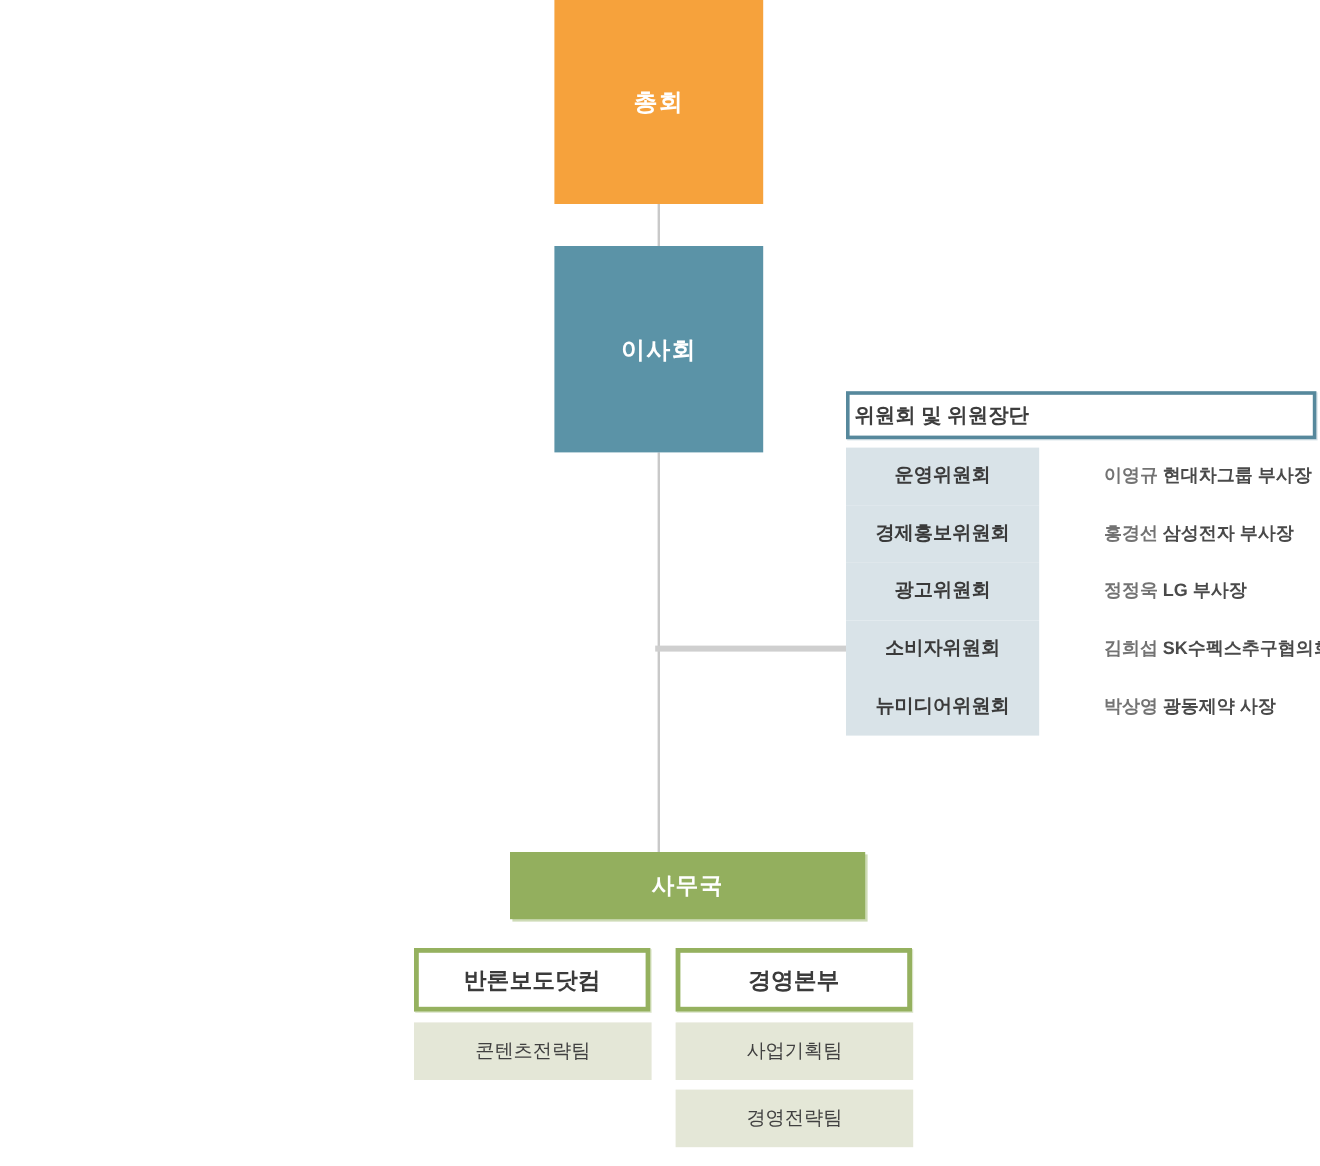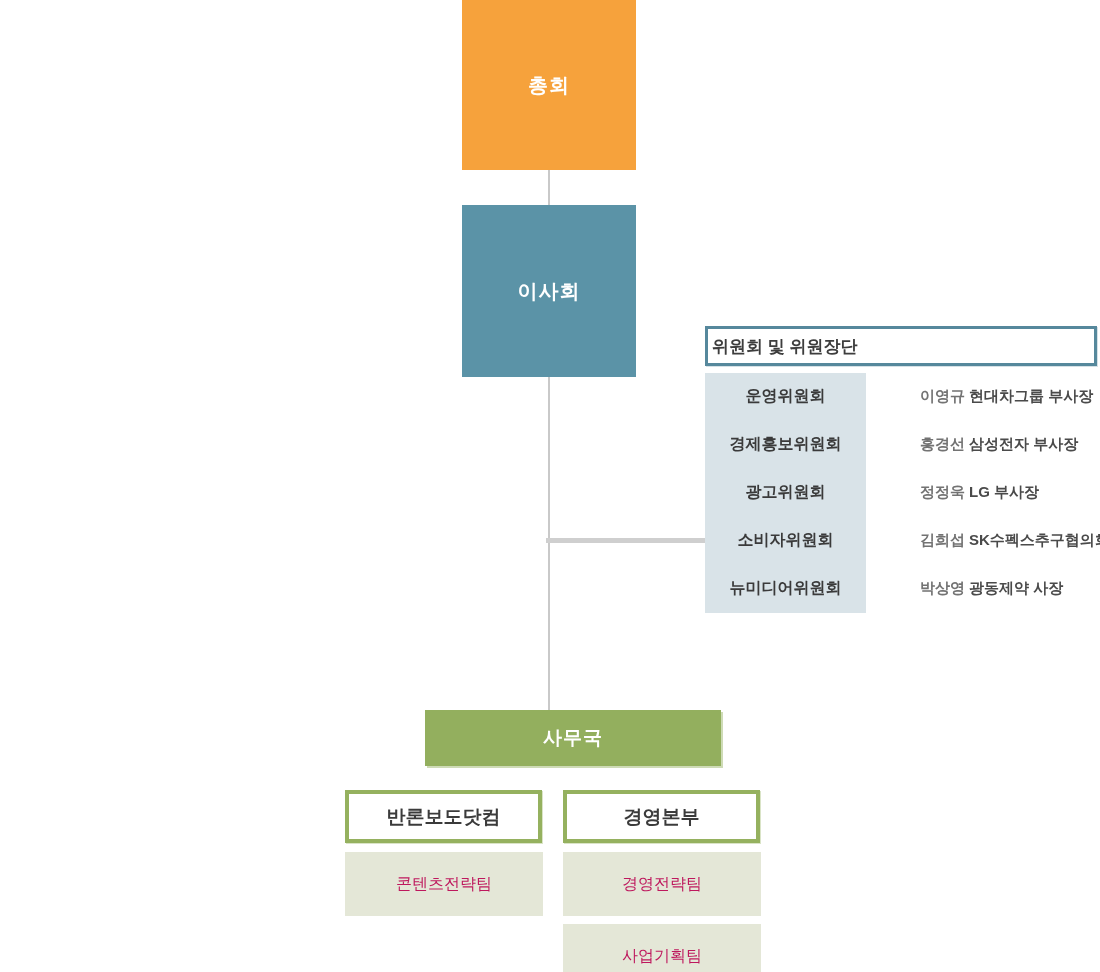--- a/index.html
+++ b/index.html
@@ -89,24 +89,24 @@
   .division-header-left  { left: 345px; }
   .division-header-right { left: 563px; }
   .team-col {
     position: absolute;
     top: 852px;
     display: flex; flex-direction: column; gap: 8px;
   }
   .team-col-left  { left: 345px; }
   .team-col-right { left: 563px; }
   .team-box {
-    width: 198px; height: 64px;
+    width: 198px; height: 48px;
     background: #E4E7D7;
     display: flex; align-items: center; justify-content: center;
-    font-size: 16px; color: #be185d;
+    font-size: 16px; color: #404040;
   }
 </style>
 </head>
 <body>
 
 <div class="canvas">
 
   <div class="vline vline-1"></div>
   <div class="vline vline-2"></div>
   <div class="hline"></div>
@@ -176,20 +176,20 @@
     <span>반론보도닷컴</span>
   </div>
 
   <div class="team-col team-col-left">
     <div class="team-box">
       <span>콘텐츠전략팀</span>
     </div>
   </div>
   <div class="team-col team-col-right">
     <div class="team-box">
-      <span>경영전략팀</span>
+      <span>사업기획팀</span>
     </div>
     <div class="team-box">
-      <span>사업기획팀</span>
+      <span>경영전략팀</span>
     </div>
   </div>
 
 </div>
 
 </body></html>

